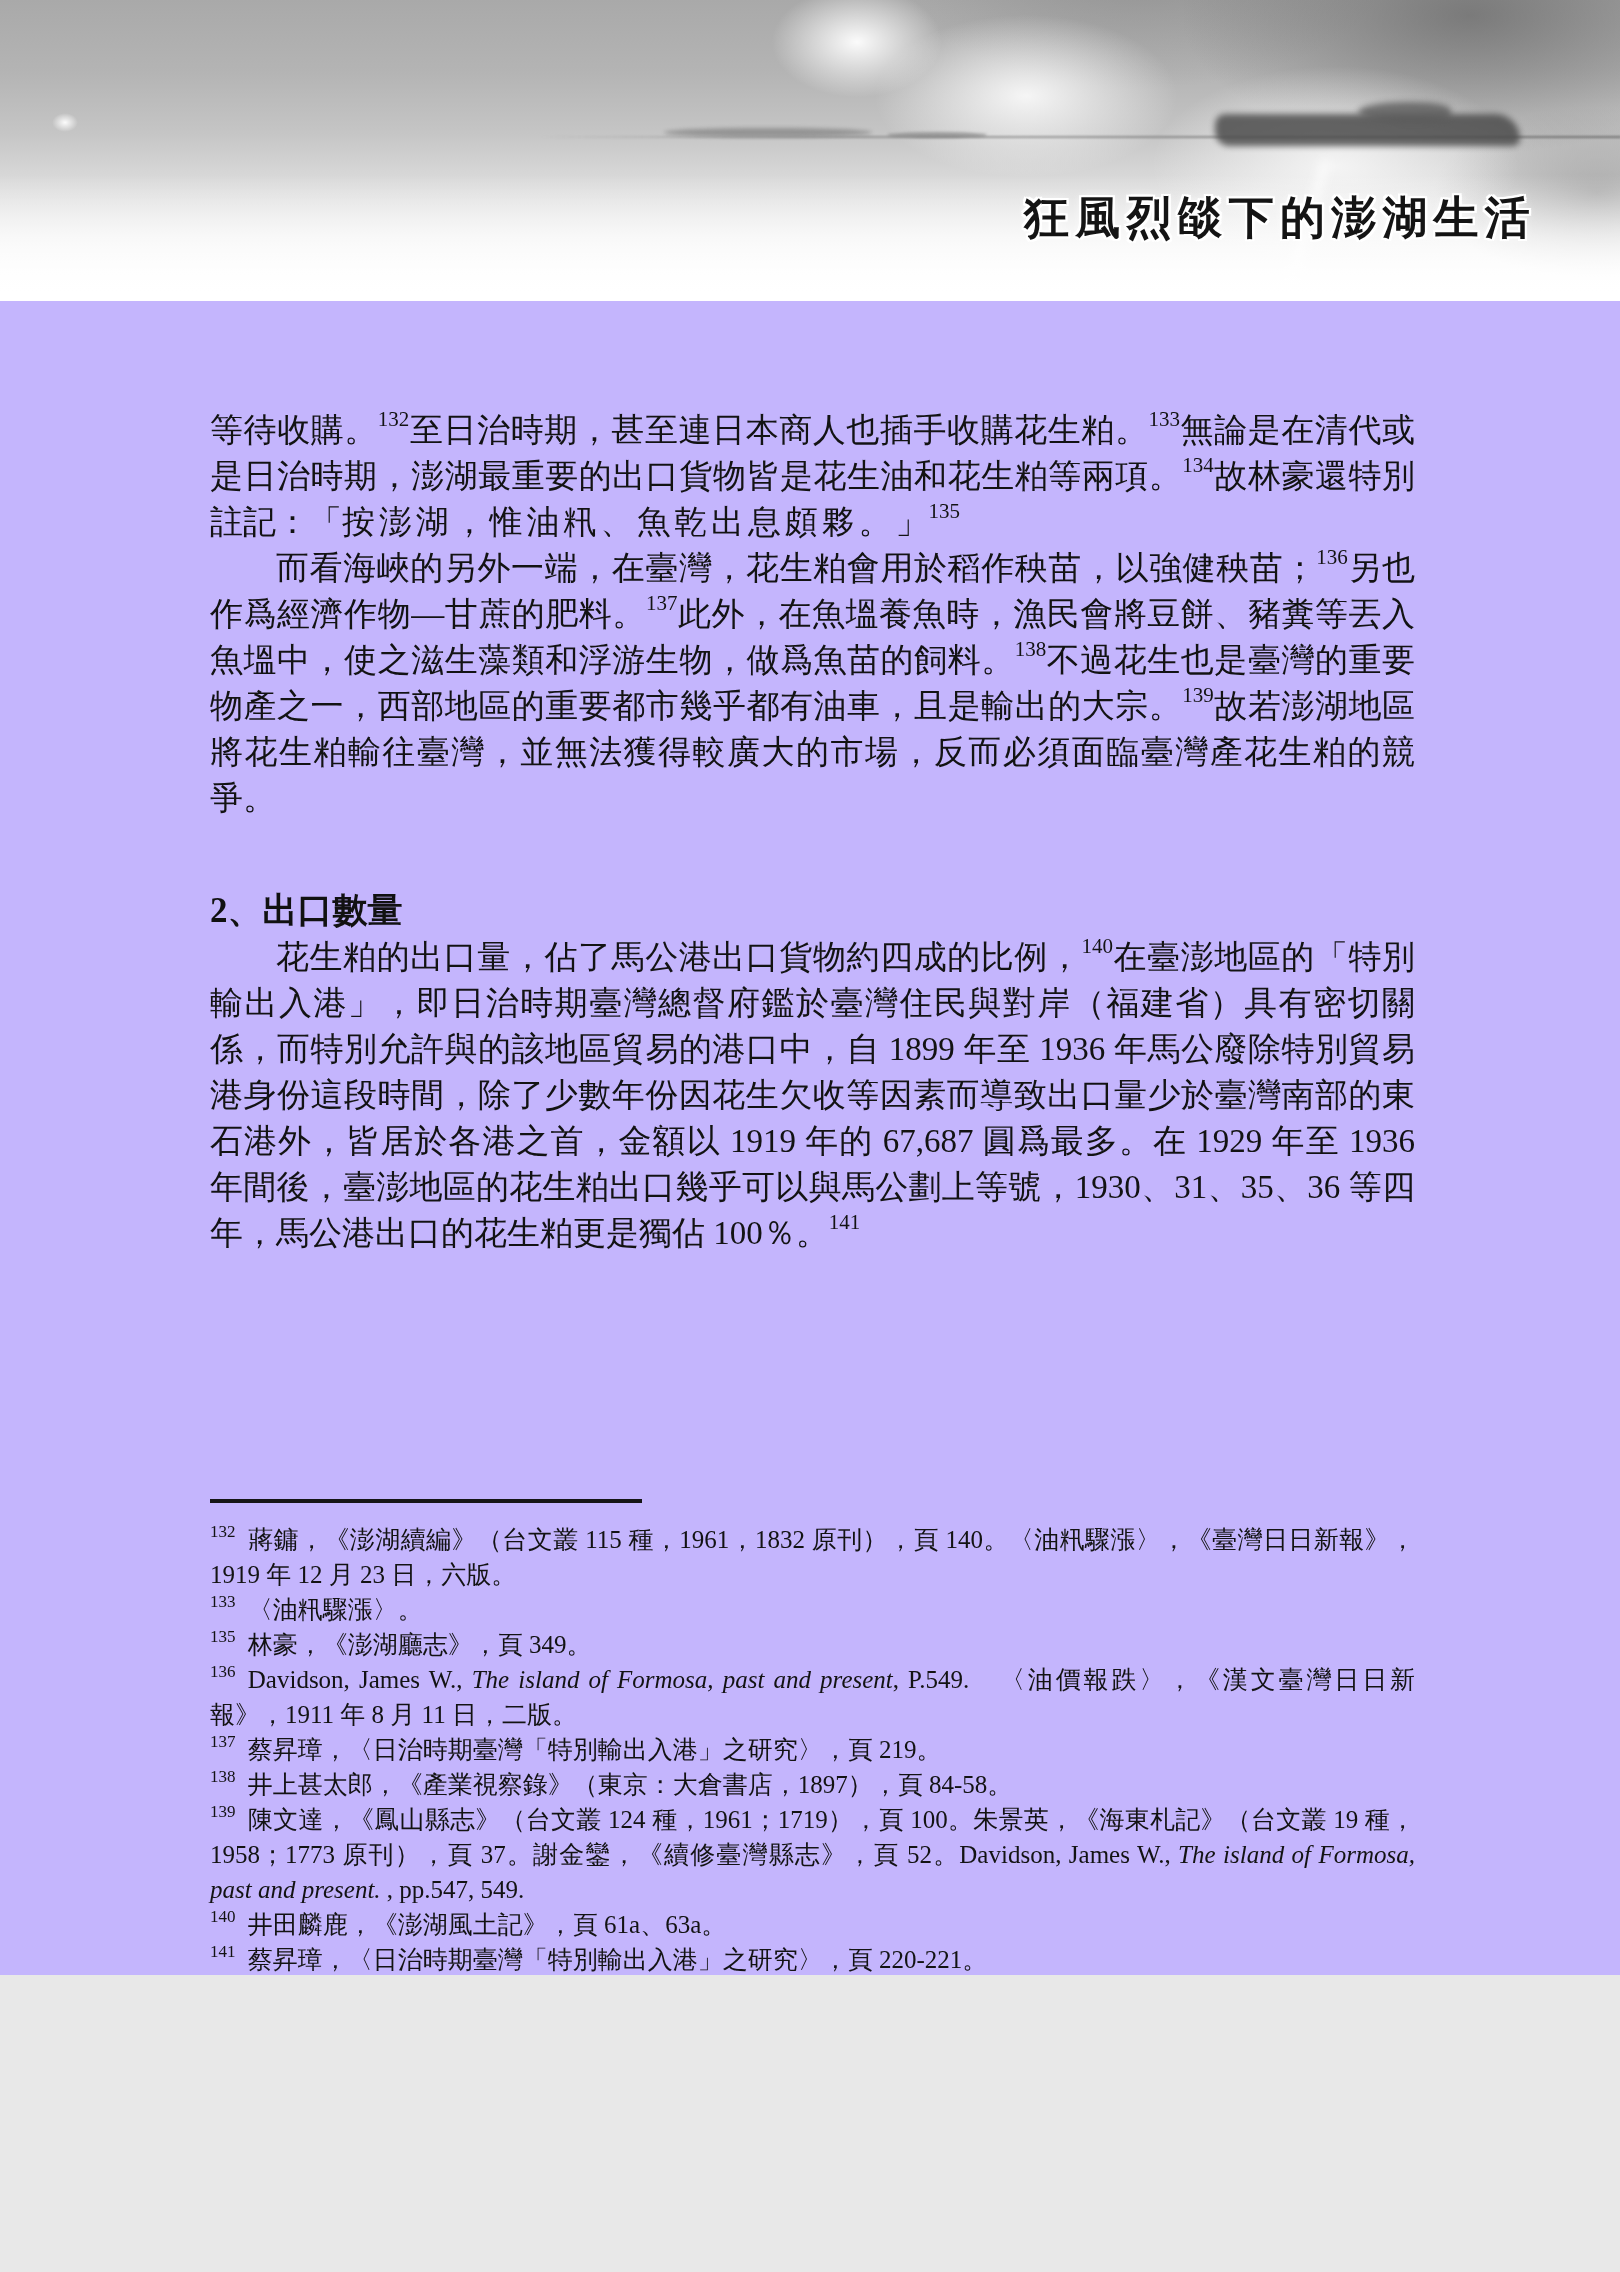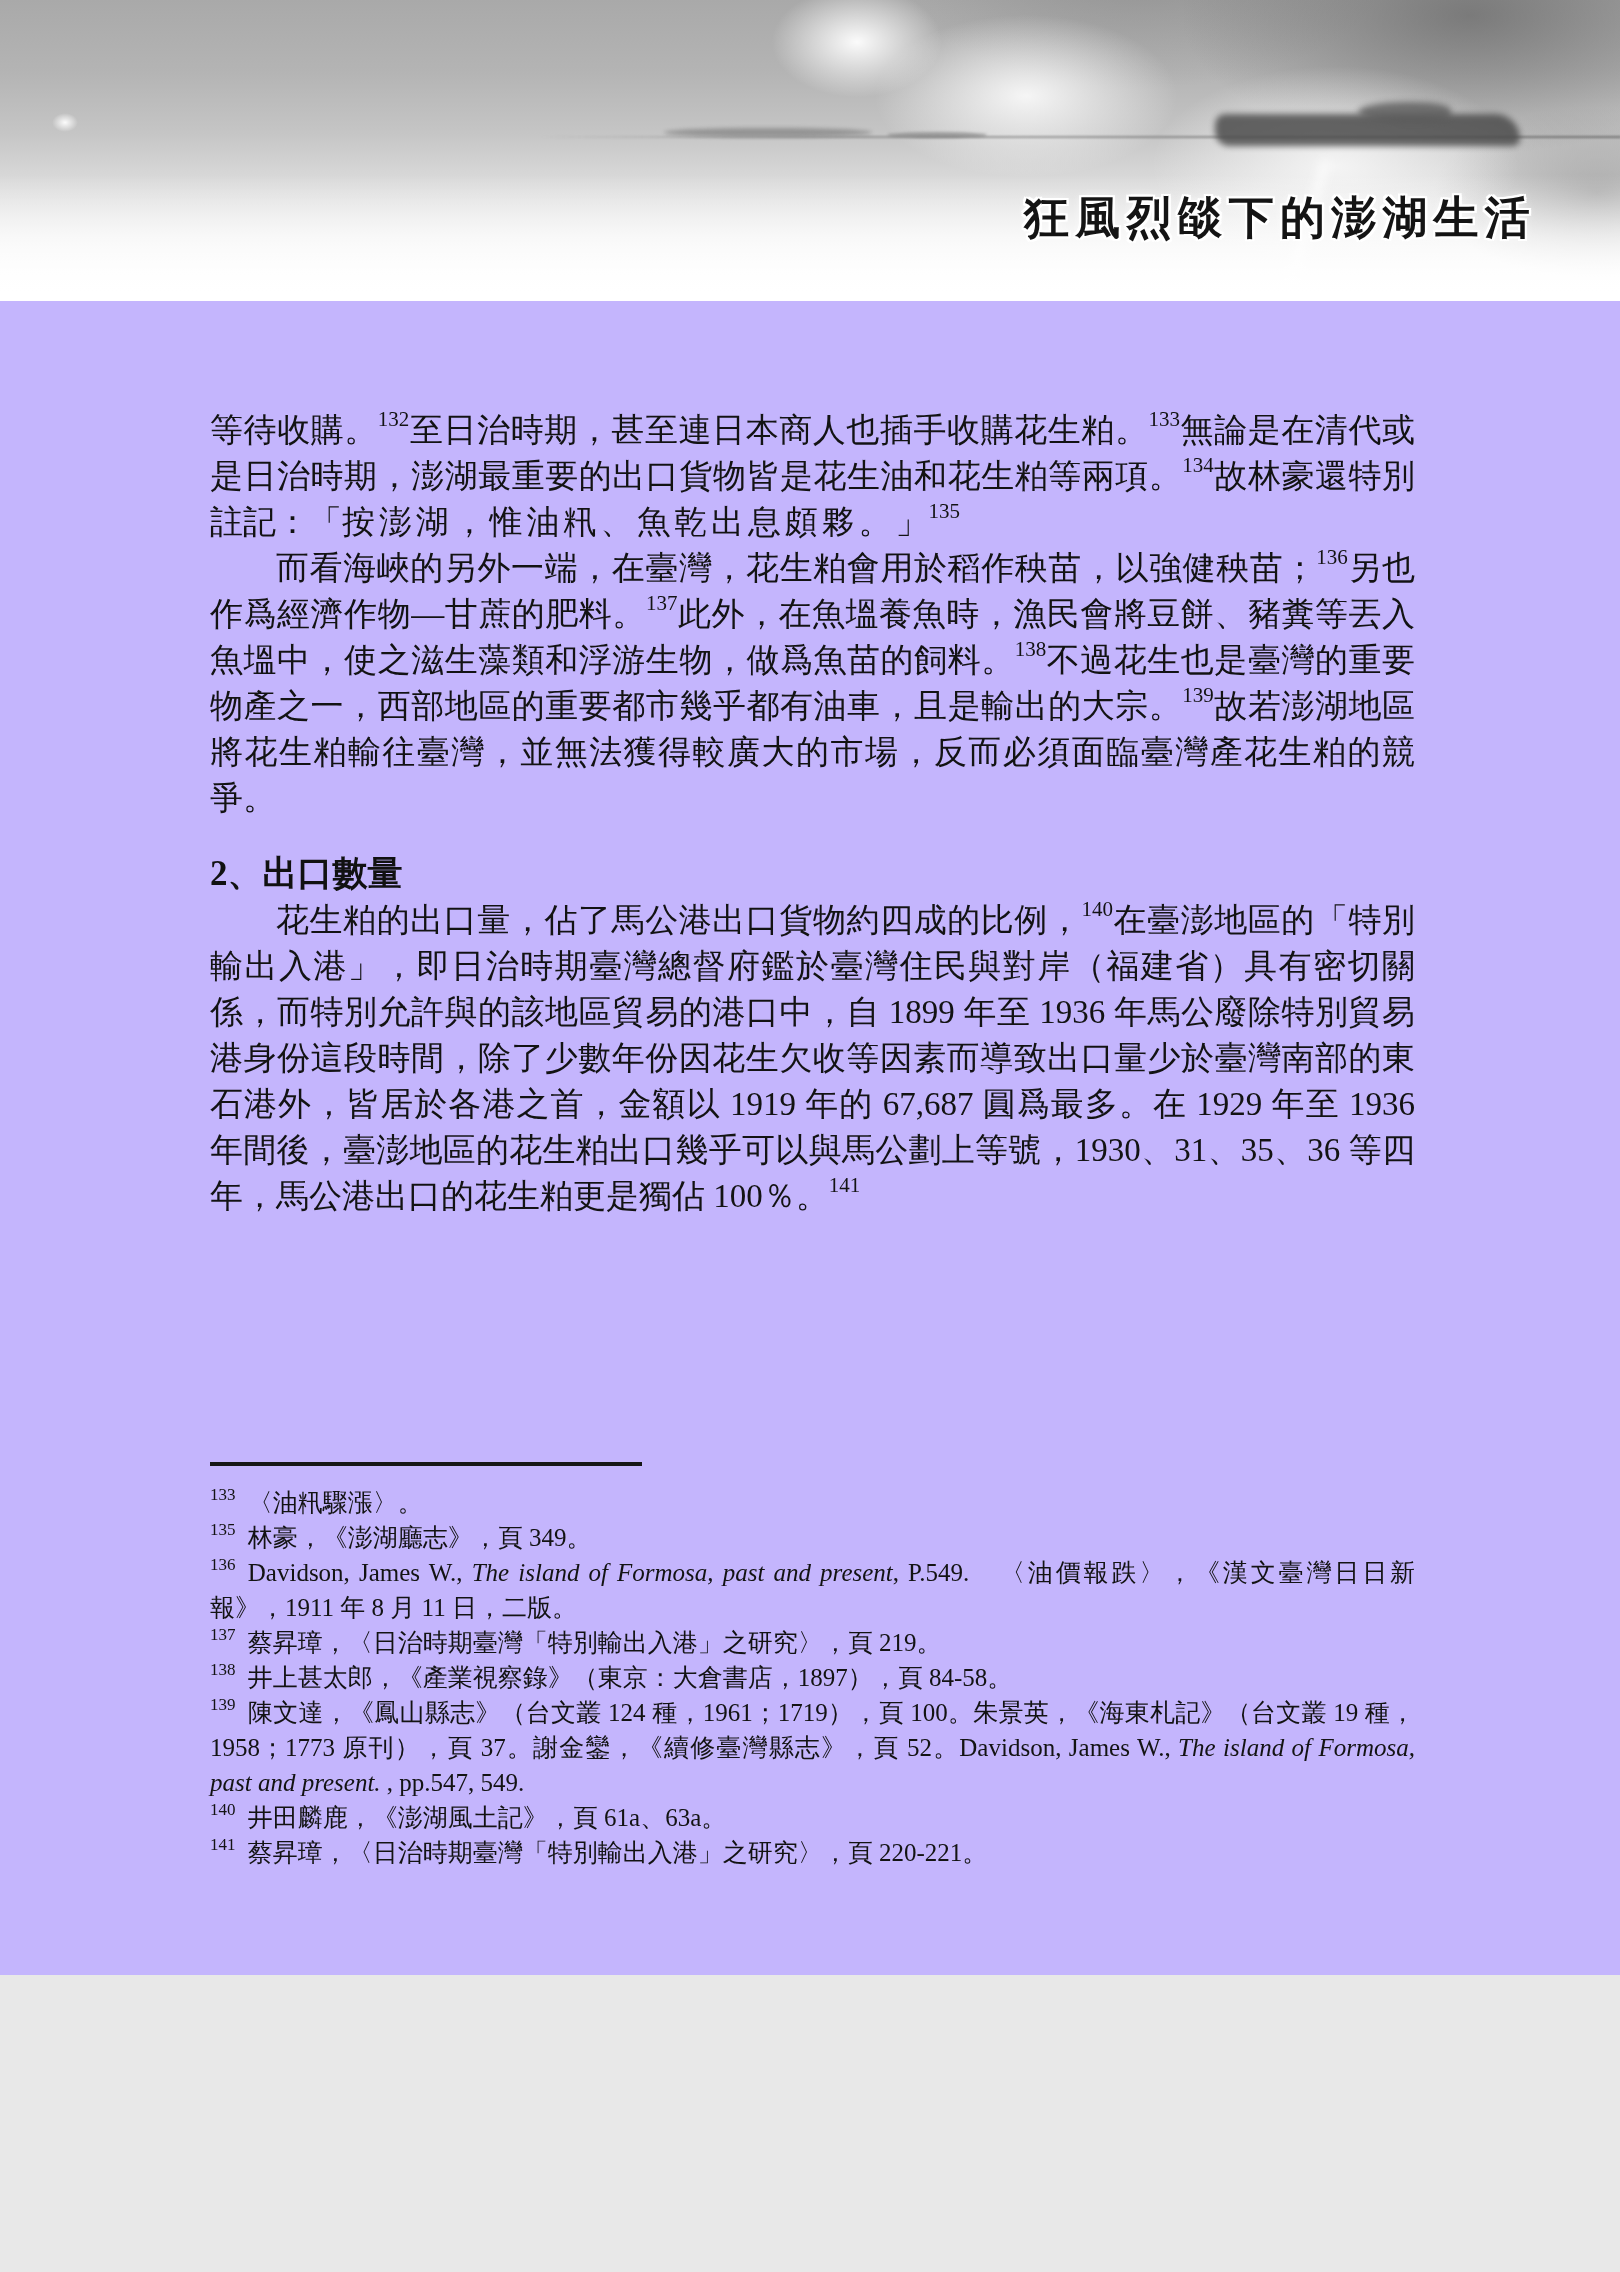--- a/index.html
+++ b/index.html
@@ -59,21 +59,21 @@
   
   .content{position:absolute;left:210px;top:407px;width:1205px;}
   .body-p{
     margin:0;font-size:33px;line-height:46px;text-align:justify;
     text-justify:inter-ideograph;color:#131313;
   }
   .indent{text-indent:66px;}
   .kai{letter-spacing:3.9px;font-weight:400;}
   .fn-ref{font-size:21px;line-height:0;position:relative;top:-3.1px;letter-spacing:0;}
   .section-heading{
-    margin:30px 0 0 0;font-size:35px;font-weight:bold;line-height:46px;color:#111;
+    margin:67px 0 0 0;font-size:35px;font-weight:bold;line-height:46px;color:#111;
   }
 
   
   .footnote-sep{margin-top:243px;width:432px;height:3.9px;background:#161616;}
   .footnotes{margin-top:19.3px;font-size:25px;line-height:35px;color:#131313;}
   .footnote{text-align:justify;text-justify:inter-ideograph;}
   .fn-num{font-size:17px;line-height:0;position:relative;top:-2.3px;margin-right:12.3px;}
   .it{font-style:italic;}
 
   
@@ -116,20 +116,23 @@
     <h2 class="section-heading">2、出口數量</h2>
 
     <p class="body-p indent">
       <span>花生粕的出口量，佔了馬公港出口貨物約四成的比例，</span><sup class="fn-ref">140</sup><span>在臺澎地區的「特別輸出入港」，即日治時期臺灣總督府鑑於臺灣住民與對岸（福建省）具有密切關係，而特別允許與的該地區貿易的港口中，自 1899 年至 1936 年馬公廢除特別貿易港身份這段時間，除了少數年份因花生欠收等因素而導致出口量少於臺灣南部的東石港外，皆居於各港之首，金額以 1919 年的 67,687 圓爲最多。在 1929 年至 1936 年間後，臺澎地區的花生粕出口幾乎可以與馬公劃上等號，1930、31、35、36 等四年，馬公港出口的花生粕更是獨佔 100％。</span><sup class="fn-ref">141</sup>
     </p>
 
     <div class="footnote-sep"></div>
 
     <div class="footnotes">
       <div class="footnote">
+        <sup class="fn-num">132</sup><span>蔣鏞，《澎湖續編》（台文叢 115 種，1961，1832 原刊），頁 140。〈油籸驟漲〉，《臺灣日日新報》，1919 年 12 月 23 日，六版。</span>
+      </div>
+      <div class="footnote">
         <sup class="fn-num">133</sup><span>〈油籸驟漲〉。</span>
       </div>
       <div class="footnote">
         <sup class="fn-num">135</sup><span>林豪，《澎湖廳志》，頁 349。</span>
       </div>
       <div class="footnote">
         <sup class="fn-num">136</sup><span>Davidson, James W., </span><span class="it">The island of Formosa, past and present</span><span>, P.549.　〈油價報跌〉，《漢文臺灣日日新報》，1911 年 8 月 11 日，二版。</span>
       </div>
       <div class="footnote">
         <sup class="fn-num">137</sup><span>蔡昇璋，〈日治時期臺灣「特別輸出入港」之研究〉，頁 219。</span>

